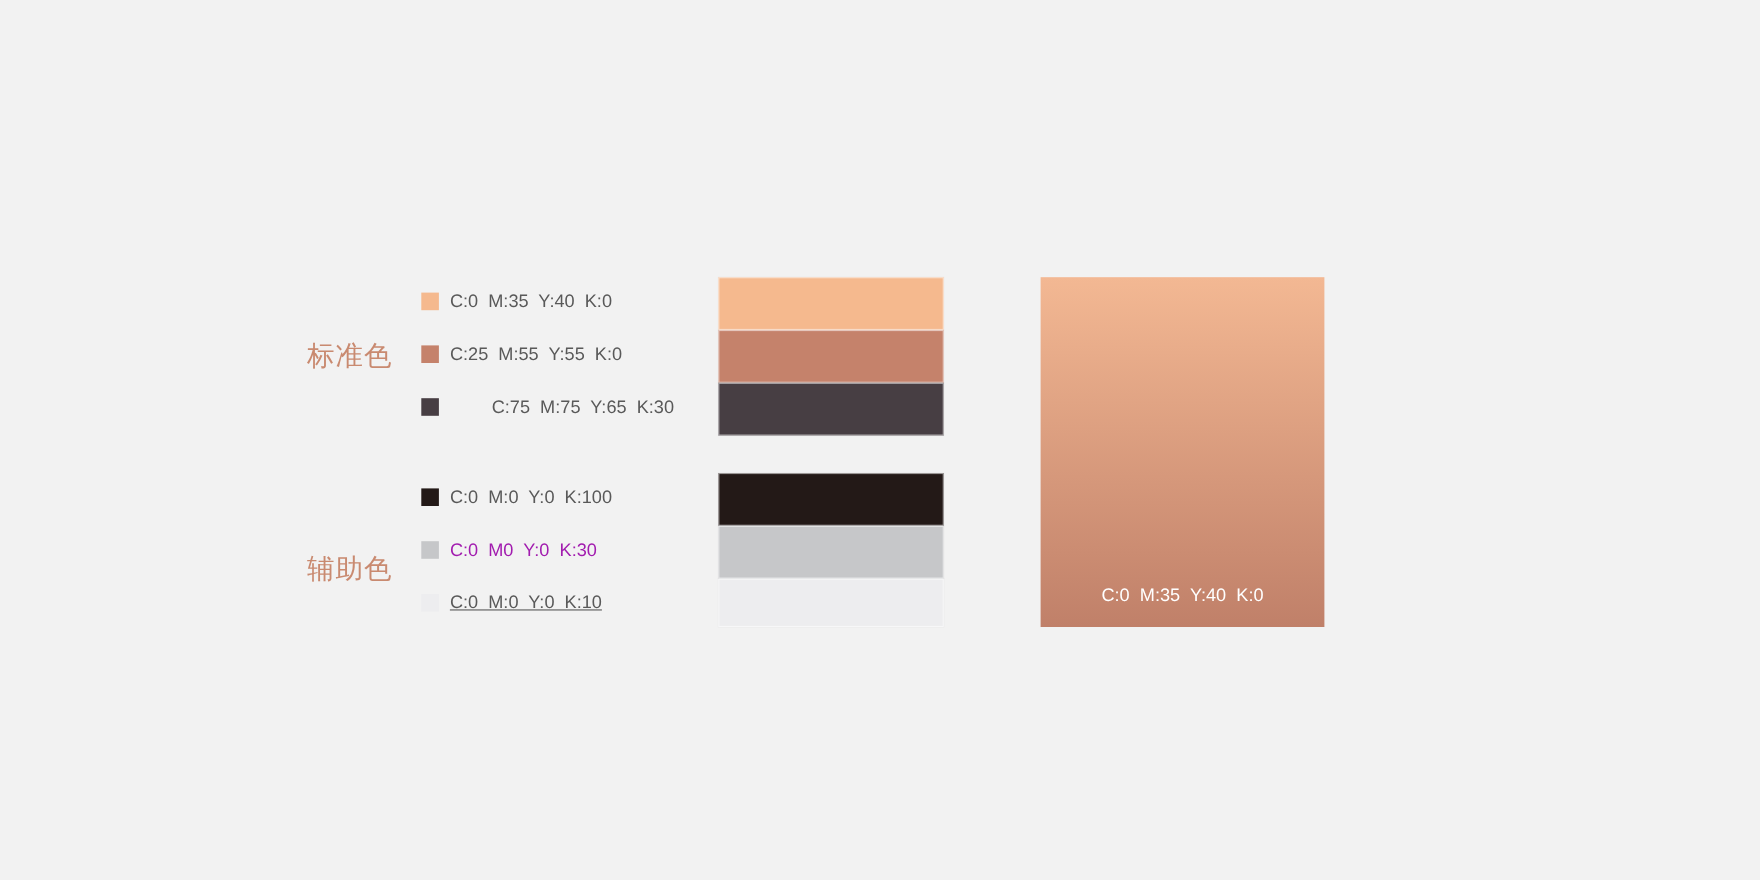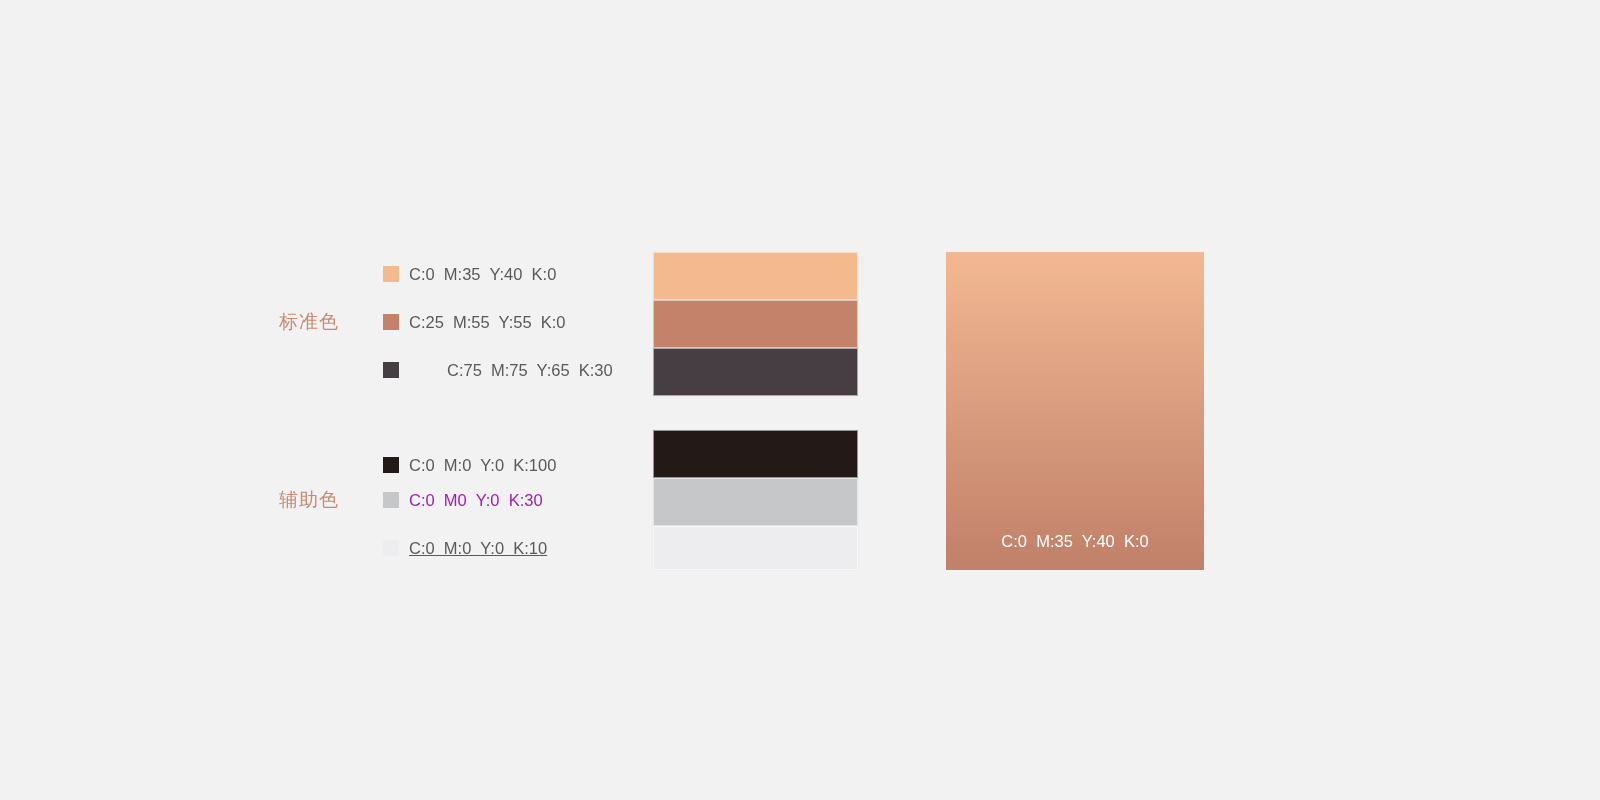--- a/index.html
+++ b/index.html
@@ -19,21 +19,21 @@
     position: absolute;
     left: 0;
     top: 0;
     width: 1600px;
     height: 800px;
   }
 
   
   .group-label {
     position: absolute;
-    font-size: 19px;
+    font-size: 25px;
     letter-spacing: 1px;
     color: #c98a70;
     white-space: nowrap;
     line-height: 1;
   }
   #group-label-primary   { left: 279px; top: 312px; }
   #group-label-secondary { left: 279px; top: 490px; }
 
   
   .legend-row {
@@ -88,38 +88,38 @@
   }
   #gradient-caption-top    { top: 281px; }
 </style>
 </head>
 <body style="background: rgb(242, 242, 242);">
 
 <div id="canvas">
 
   <div id="group-label-primary" class="group-label" style="color: rgb(201, 138, 112);">标准色</div>
 
-  <div id="group-label-secondary" class="group-label" style="color: rgb(201, 138, 112);">辅助色</div>
+  <div id="group-label-secondary" class="group-label" style="color: rgb(201, 138, 112); margin-top: 15px;">辅助色</div>
 
   <div class="legend-row" style="top:265px">
     <span class="legend-chip" style="background-color: rgb(245, 185, 142);"></span>
     <span class="legend-text" style="color: rgb(89, 89, 89);">C:0  M:35  Y:40  K:0</span>
   </div>
 
   <div class="legend-row" style="top:313px">
     <span class="legend-chip" style="background-color: rgb(197, 130, 107);"></span>
     <span class="legend-text" style="color: rgb(89, 89, 89);">C:25  M:55  Y:55  K:0</span>
   </div>
 
   <div class="legend-row" style="top:361px">
     <span class="legend-chip" style="background-color: rgb(71, 62, 67);"></span>
     <span class="legend-text" style="color: rgb(89, 89, 89); margin-left: 48px;">C:75  M:75  Y:65  K:30</span>
   </div>
 
-  <div class="legend-row" style="top:456px">
+  <div class="legend-row" style="top:443px">
     <span class="legend-chip" style="background-color: rgb(35, 25, 23);"></span>
     <span class="legend-text" style="color: rgb(89, 89, 89);">C:0  M:0  Y:0  K:100</span>
   </div>
 
   <div class="legend-row" style="top:491px">
     <span class="legend-chip" style="background-color: rgb(198, 199, 201);"></span>
     <span class="legend-text" style="color: #a21caf;">C:0  M0  Y:0  K:30</span>
   </div>
 
   <div class="legend-row" style="top:539px">

